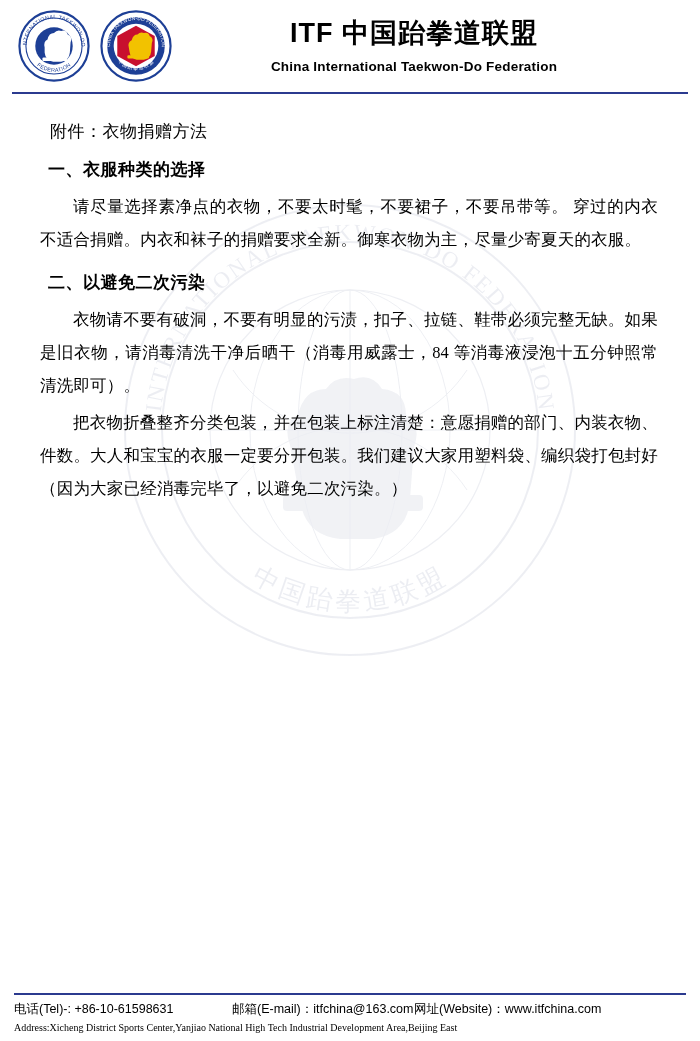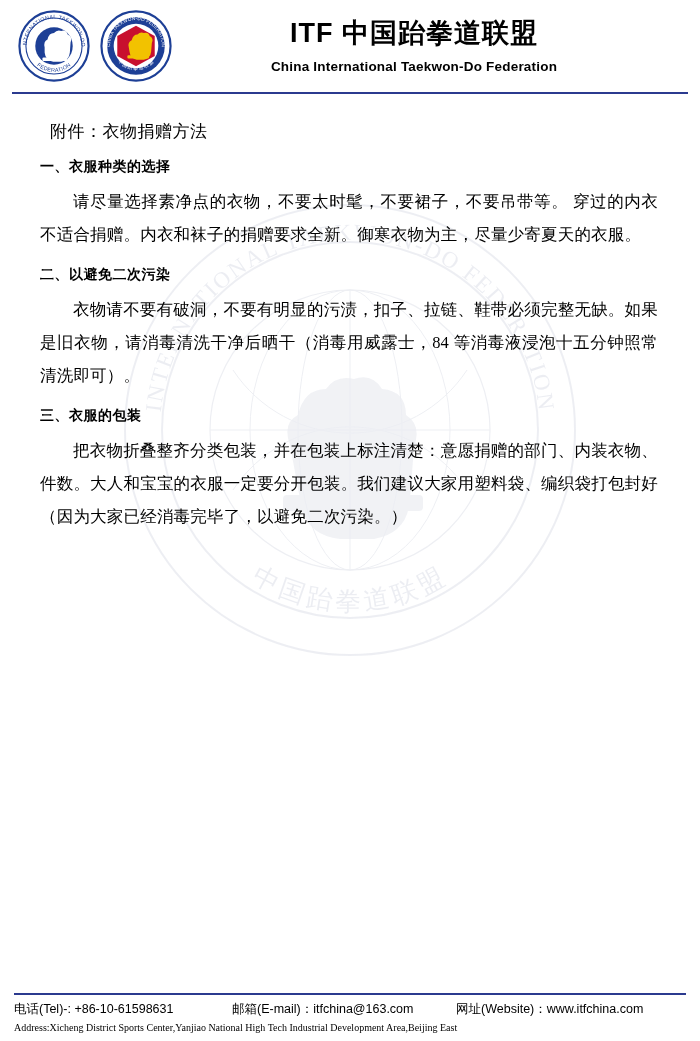--- a/index.html
+++ b/index.html
@@ -93,23 +93,23 @@
     padding: 26px 42px 0 40px;
     box-sizing: border-box;
   }
   .doc-title {
     font-size: 17px;
     font-family: "Liberation Serif", serif;
     margin: 0 0 14px 10px;
     letter-spacing: 0.5px;
   }
   .section-heading {
-    font-size: 14px;
+    font-size: 17px;
     font-weight: bold;
-    margin: 15px 0 9px 0;
+    margin: 15px 0 9px 8px;
     letter-spacing: 0.5px;
   }
   .para {
     font-size: 16.5px;
     line-height: 2.0;
     text-align: justify;
     text-indent: 2em;
     margin: 0 0 4px 0;
     letter-spacing: 0.2px;
   }
@@ -129,21 +129,21 @@
     margin: 0 0 5px 0;
   }
   .footer-row {
     display: flex;
     font-family: Liberation Sans, sans-serif;
     font-size: 12.5px;
     line-height: 1.5;
     white-space: nowrap;
   }
   .fcol-1 { width: 218px; }
-  .fcol-2 { width: 224px; }
+  .fcol-2 { width: 182px; }
   .fcol-3 { flex: 1; }
   .footer-addr {
     font-family: "Liberation Serif", serif;
     font-size: 10px;
     line-height: 1.5;
     margin-top: 1px;
   }
 </style>
 </head>
 <body>
@@ -232,21 +232,20 @@
 
   <div class="content">
     <div class="doc-title">附件：衣物捐赠方法</div>
 
     <div class="section-heading">一、衣服种类的选择</div>
     <p class="para">请尽量选择素净点的衣物，不要太时髦，不要裙子，不要吊带等。 穿过的内衣不适合捐赠。内衣和袜子的捐赠要求全新。御寒衣物为主，尽量少寄夏天的衣服。</p>
 
     <div class="section-heading">二、以避免二次污染</div>
     <p class="para">衣物请不要有破洞，不要有明显的污渍，扣子、拉链、鞋带必须完整无缺。如果是旧衣物，请消毒清洗干净后晒干（消毒用威露士，84 等消毒液浸泡十五分钟照常清洗即可）。</p>
 
-    <div class="section-heading">三、衣服的包装</div>
     <p class="para">把衣物折叠整齐分类包装，并在包装上标注清楚：意愿捐赠的部门、内装衣物、件数。大人和宝宝的衣服一定要分开包装。我们建议大家用塑料袋、编织袋打包封好（因为大家已经消毒完毕了，以避免二次污染。）</p>
   </div>
 
   <div class="footer">
     <div class="rule-bottom"></div>
     <div class="footer-row">
       <div class="fcol-1">电话(Tel)-:  +86-10-61598631</div>
       <div class="fcol-2">邮箱(E-mail)：itfchina@163.com</div>
       <div class="fcol-3">网址(Website)：www.itfchina.com</div>
     </div>

